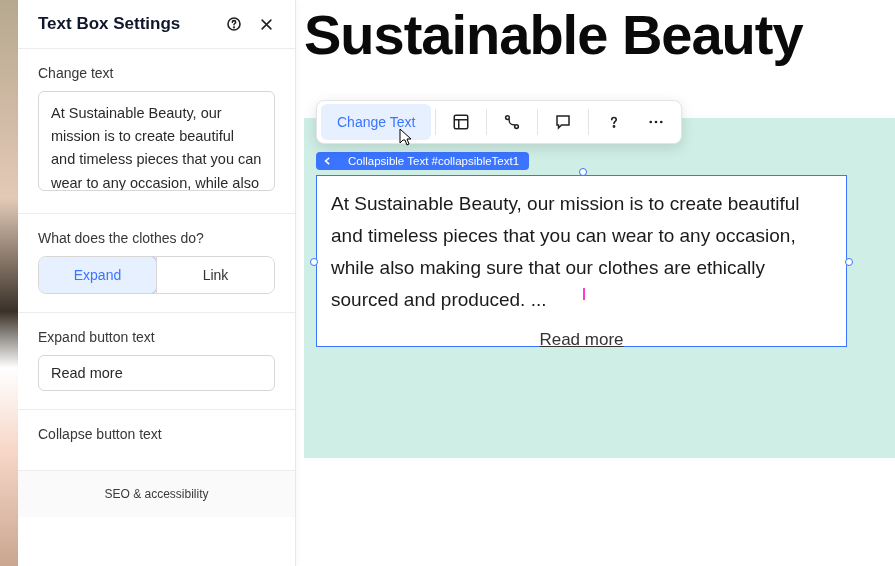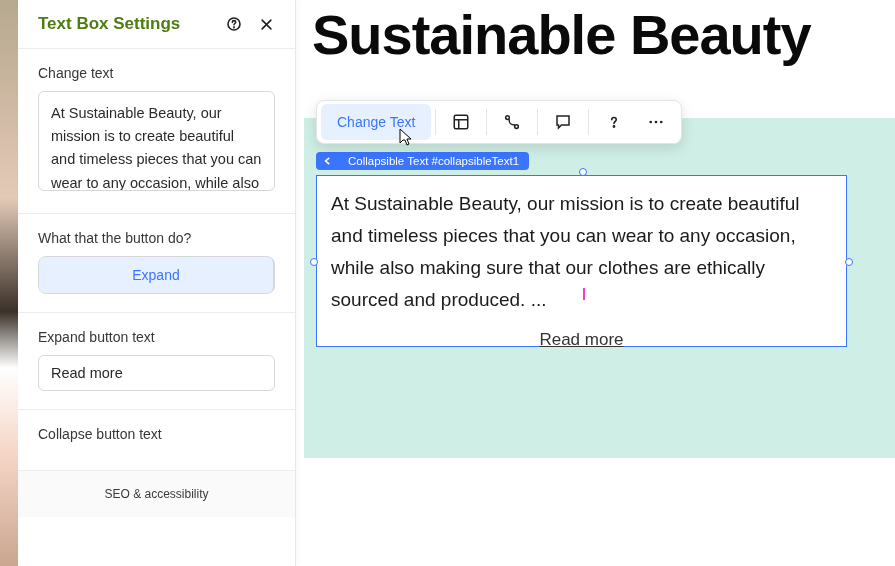--- a/index.html
+++ b/index.html
@@ -36,21 +36,21 @@
   }
   .sidebar-header {
     display: flex;
     align-items: center;
     justify-content: space-between;
     padding: 14px 20px 14px 20px;
   }
   .sidebar-title {
     font-size: 17px;
     font-weight: 700;
-    color: #4d7c0f;
+    color: #0f172a;
   }
   .sidebar-header-icons {
     display: flex;
     align-items: center;
     gap: 14px;
   }
   .hdr-icon {
     width: 18px;
     height: 18px;
     display: flex;
@@ -137,21 +137,20 @@
     right: 0;
     bottom: 0;
     background: #fff;
   }
   .page-title {
     font-size: 56px;
     font-weight: 800;
     letter-spacing: -1px;
     color: #0a0a0a;
     padding: 2px 0 0 8px;
-    margin-left: 8px;
   }
   .teal-band {
     position: absolute;
     left: 8px;
     right: 0;
     top: 118px;
     height: 340px;
     background: #cfeee5;
   }
   .toolbar {
@@ -287,24 +286,25 @@
     </div>
   </div>
 
   <div class="scroll">
     <div class="section">
       <div class="section-label">Change text</div>
       <textarea class="textarea" style="">At Sustainable Beauty, our mission is to create beautiful and timeless pieces that you can wear to any occasion, while also</textarea>
     </div>
 
     <div class="section">
-      <div class="section-label">What that the button do?</div>
+      <div class="section-label">What does the clothes do?</div>
       <div class="seg">
         <button class="active">Expand</button>
         <div class="seg-div"></div>
+        <button>Link</button>
       </div>
     </div>
 
     <div class="section">
       <div class="section-label">Expand button text</div>
       <input class="input" value="Read more" style="">
     </div>
 
     <div class="section">
       <div class="section-label">Collapse button text</div>

